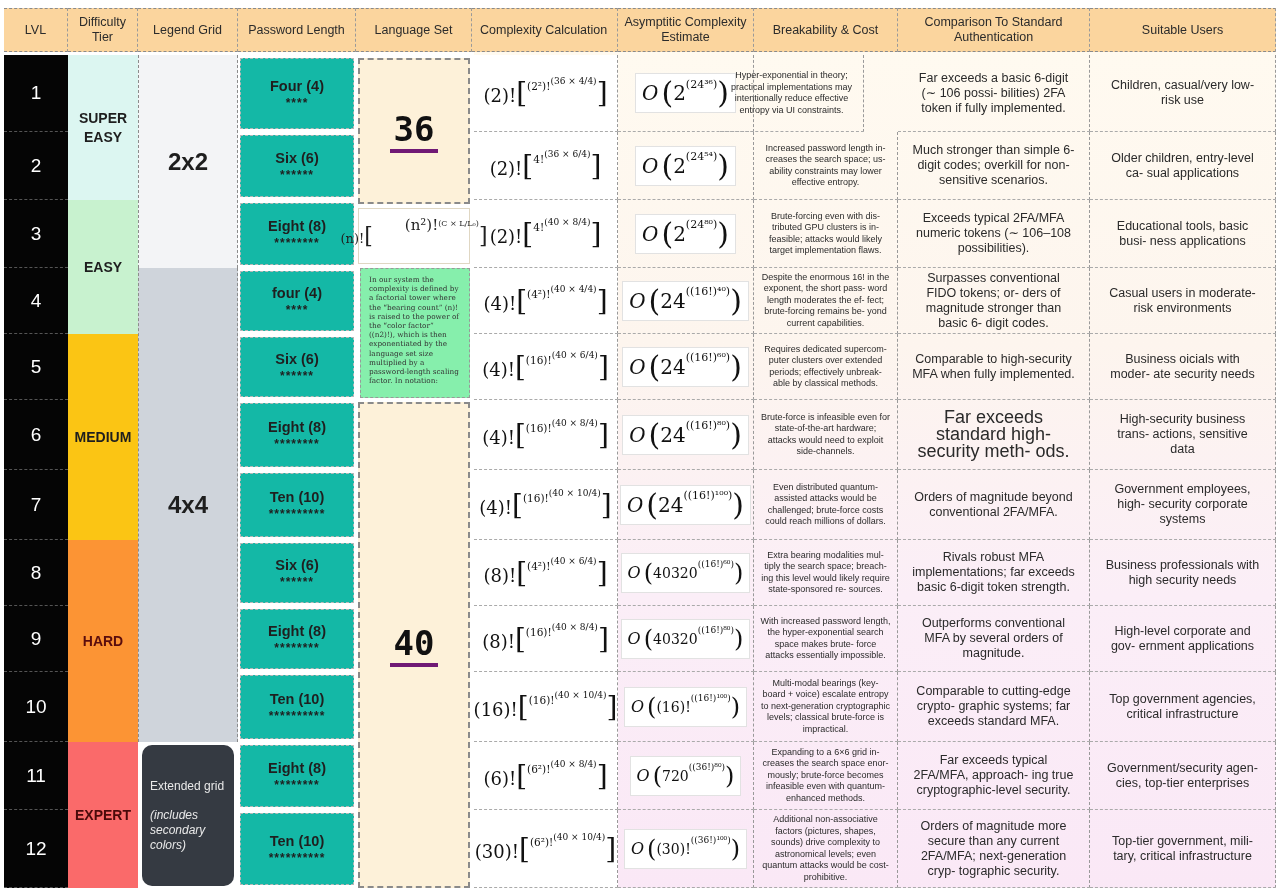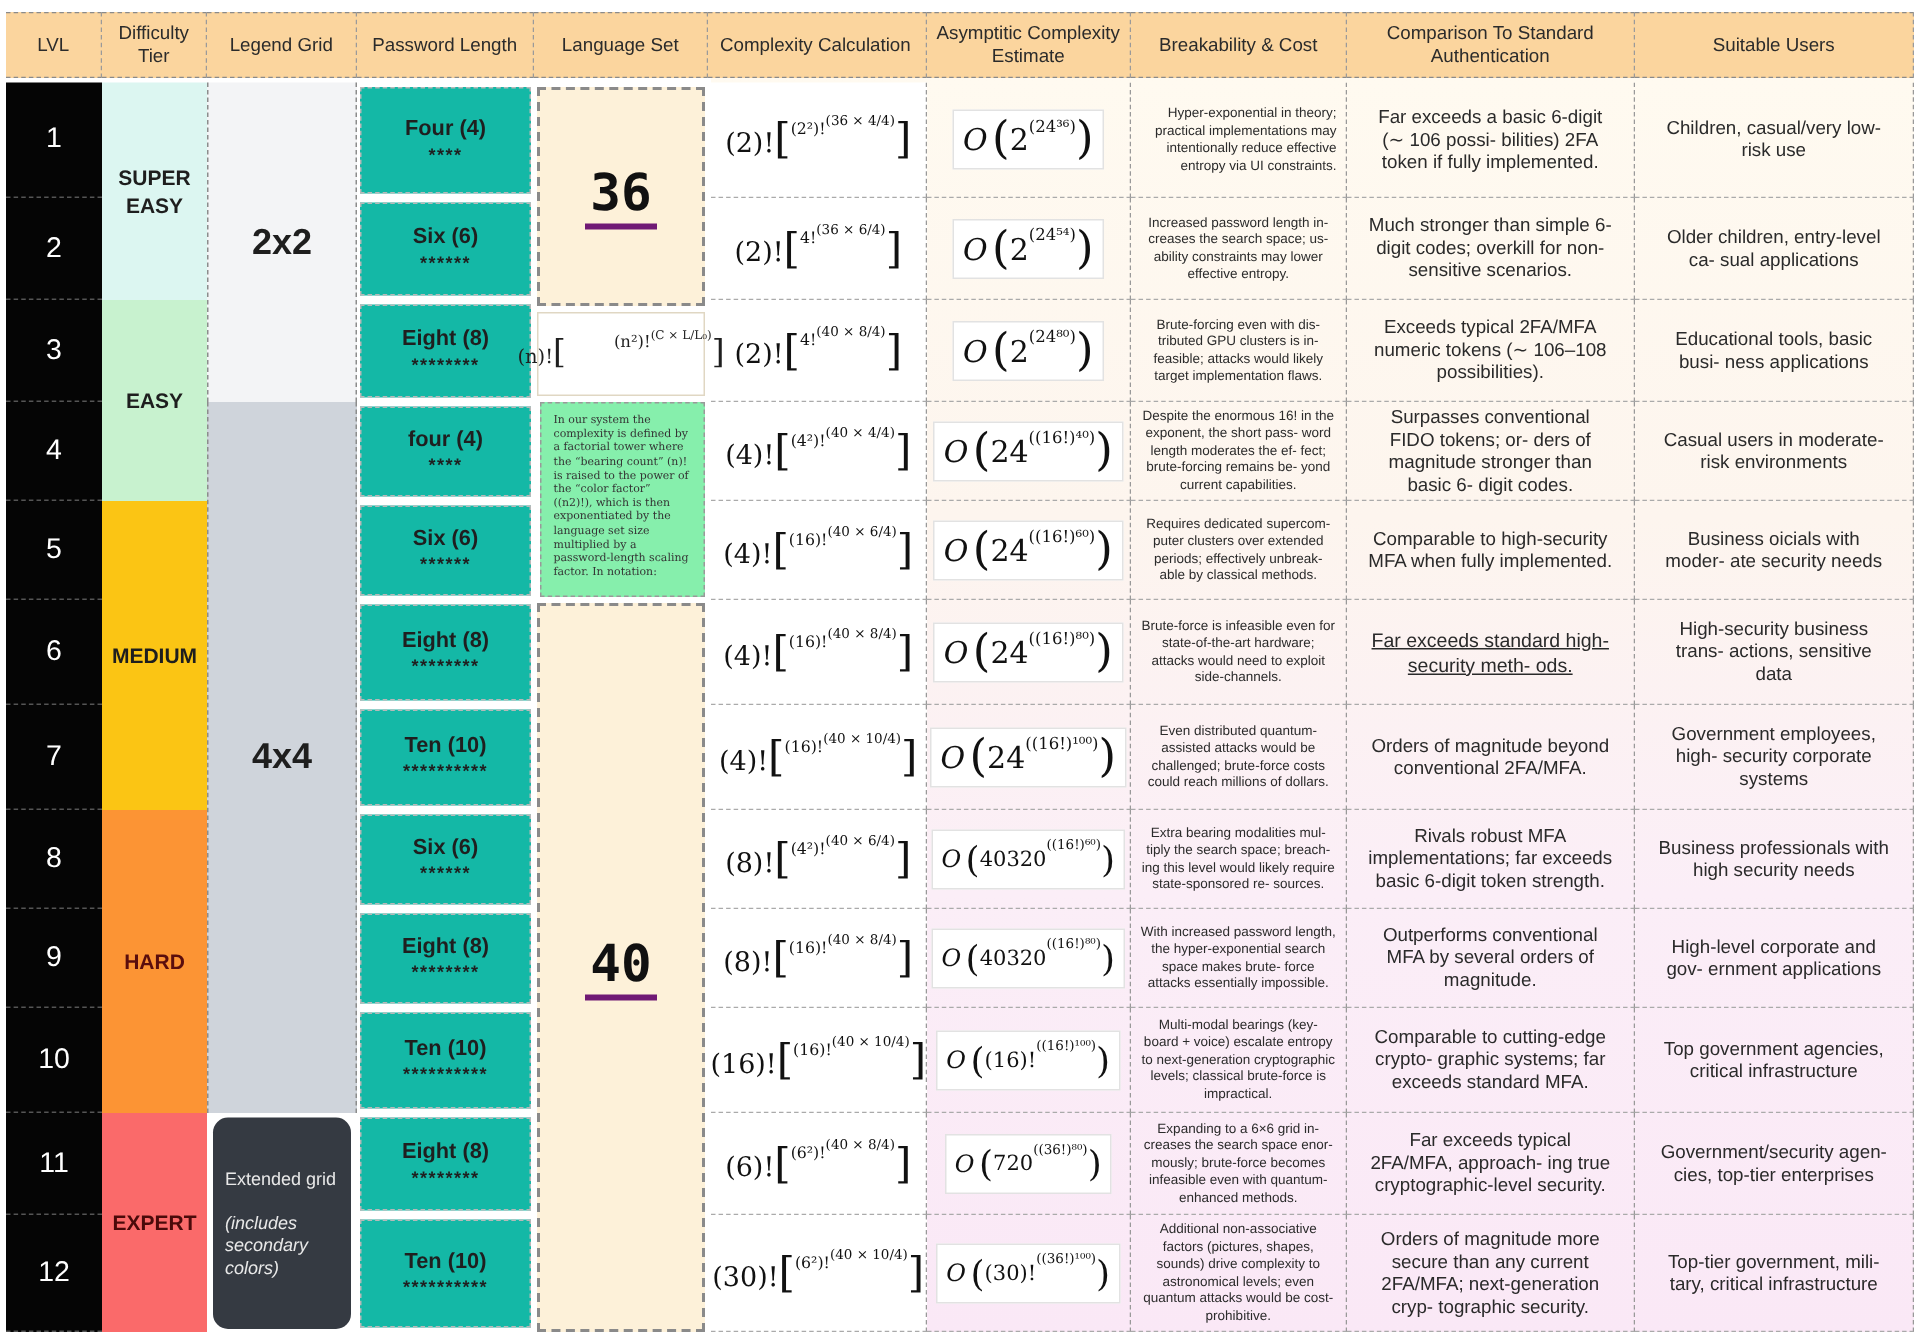--- a/index.html
+++ b/index.html
@@ -25,21 +25,21 @@
   .asym-O{font-style:italic;font-size:20px;margin-right:3px;}
   .asym-paren{font-size:30px;line-height:30px;font-weight:lighter;}
   .asym-base{font-size:20px;}
   .asym-exp{font-size:11px;position:relative;top:-9px;}
   .small-asym .asym-base{font-size:14px;}
   .small-asym .asym-exp{font-size:9px;}
   .small-asym .asym-paren{font-size:24px;}
   .small-asym .asym-O{font-size:16px;}
   .brk{font-size:9px;line-height:11.5px;color:#2b2b2b;padding:0 6px;border-right:1px dashed #999;border-bottom:1px dashed #aaa;}
   .cmp{font-size:12.5px;line-height:15px;color:#2a2a2a;padding:0 14px;border-right:1px dashed #999;border-bottom:1px dashed #aaa;}
-  .cmp.big{font-size:13px;line-height:17px;text-decoration:underline;}
+  .cmp.big{font-size:18px;line-height:17px;}
   .usr{font-size:12.5px;line-height:15px;color:#2a2a2a;padding:0 14px;border-right:1px dashed #999;border-bottom:1px dashed #aaa;}
   .bgband{position:absolute;left:470px;top:44px;width:802px;height:836px;background:linear-gradient(180deg,#fffaf0 0%,#fdf5ee 35%,#fbeef7 65%,#fae8f6 100%);}
   .note{position:absolute;box-sizing:border-box;background:#86efac;border:1px dashed #999;font-family:"DejaVu Serif",serif;font-size:7.3px;line-height:9.2px;color:#333;padding:6px 8px;}
   .genform{position:absolute;box-sizing:border-box;background:#ffffff;border:1px solid #e0d7c3;font-family:"DejaVu Serif",serif;display:flex;align-items:center;justify-content:center;}
   .extgrid{background:#353a42;color:#e9e9e9;font-size:12px;line-height:15px;flex-direction:column;align-items:flex-start;justify-content:center;text-align:left;padding-left:8px;}
   .extgrid .ext-sub{font-style:italic;margin-top:14px;}
 </style>
 </head>
 <body>
 
@@ -76,21 +76,21 @@
       </div>
       <div class="cell asym " style="left:614px;top:47px;width:136px;height:77px;">
         <span class="asym-box">
           <span class="asym-O">O</span>
           <span class="asym-paren">(</span>
           <span class="asym-base">2</span>
           <span class="asym-exp">(24³⁶)</span>
           <span class="asym-paren">)</span>
         </span>
       </div>
-      <div class="cell brk" style="left:750px;top:47px;width:144px;height:77px;text-align:right;">Hyper-exponential in theory; practical implementations may intentionally reduce effective entropy via UI constraints.</div>
+      <div class="cell brk" style="left:716px;top:47px;width:144px;height:77px;">Hyper-exponential in theory; practical implementations may intentionally reduce effective entropy via UI constraints.</div>
       <div class="cell cmp " style="left:894px;top:47px;width:192px;height:77px;">Far exceeds a basic 6-digit (∼ 106 possi- bilities) 2FA token if fully implemented.</div>
       <div class="cell usr" style="left:1086px;top:47px;width:186px;height:77px;">Children, casual/very low-risk use</div>
     </div>
     <div>
       <div class="cell lvl" style="left:0;top:124px;width:64px;height:68px;">2</div>
       <div class="cell pw" style="left:236px;top:127px;width:114px;height:62px;">
         <span>Six (6)</span>
         <span class="stars">******</span>
       </div>
       <div class="cell formula" style="left:470px;top:124px;width:144px;height:68px;">
@@ -410,21 +410,21 @@
     <span class="ext-sub">(includes secondary colors)</span>
   </div>
 
   <div class="cell lang" style="left:354px;top:50px;width:112px;height:146px;">
     <span class="bignum">36</span>
   </div>
   <div class="genform" style="left:354px;top:200px;width:112px;height:56px;">
     <span class="f-inner">
       <span style="font-size:13px;">(n)!</span>
       <span style="font-size:22px;line-height:20px;">[</span>
-      <span style="font-size:11px;position:relative;top:-12px;padding-left:32px;">(n²)!</span>
+      <span style="font-size:15px;position:relative;top:-12px;padding-left:32px;">(n²)!</span>
       <span style="font-size:8px;position:relative;top:-18px;">(C × L/L₀)</span>
       <span style="font-size:22px;line-height:20px;">]</span>
     </span>
   </div>
   <div class="note" style="left:356px;top:260px;width:110px;height:130px;">In our system the complexity is defined by a factorial tower where the “bearing count” (n)! is raised to the power of the “color factor” ((n2)!), which is then exponentiated by the language set size multiplied by a password-length scaling factor. In notation:</div>
   <div class="cell lang" style="left:354px;top:394px;width:112px;height:486px;">
     <span class="bignum">40</span>
   </div>
 </div>
 

